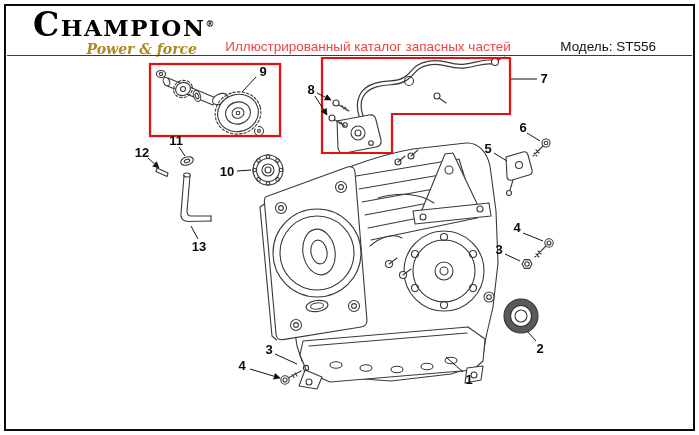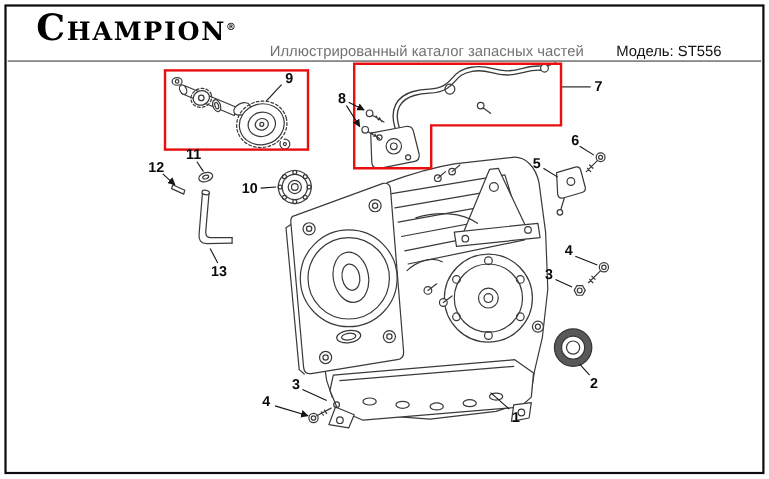--- a/index.html
+++ b/index.html
@@ -10,22 +10,22 @@
   .frame { position:absolute; inset:4px; border:2px solid #0b0b0b; pointer-events:none; }
 
   .brand { position:absolute; left:33px; top:7px; width:172px; }
   .brand-name { font-family:"DejaVu Serif", serif; font-weight:bold; font-size:23px;
                 letter-spacing:1.5px; color:#000; line-height:1.1; white-space:nowrap; }
   .brand-name::first-letter { font-size:33px; }
   .brand-reg { font-size:9px; vertical-align:super; letter-spacing:0; }
   .brand-tagline { font-family:"DejaVu Serif", serif; font-style:italic; font-weight:bold;
                    font-size:14px; color:var(--gold); text-align:right; padding-right:8px; margin-top:-2px; }
 
-  .page-title { position:absolute; top:39px; left:388px; transform:translateX(-50%);
-                font-size:13.5px; color:#737373; white-space:nowrap; }
+  .page-title { position:absolute; top:39px; left:368px; transform:translateX(-50%);
+                font-size:13.5px; color:#ef4444; white-space:nowrap; }
   .model { position:absolute; top:39px; right:43px; font-size:13.5px; color:#111; white-space:nowrap;text-align:right; }
   .header-rule { position:absolute; top:55px; left:7px; right:7px; border-top:1.4px solid #3c3c3c; }
 
   svg.diagram { position:absolute; inset:0; width:699px; height:435px; }
   .ln { fill:none; stroke:#3a3a3a; stroke-width:1.1; stroke-linecap:round; stroke-linejoin:round; }
   .fw { fill:#ffffff; }
   .dash { stroke-dasharray:2.5 2; }
   .tube-o { fill:none; stroke:#3a3a3a; stroke-width:5; stroke-linecap:round; }
   .tube-i { fill:none; stroke:#ffffff; stroke-width:2.6; stroke-linecap:round; }
   .hl { fill:none; stroke:var(--hl); stroke-width:2.2; stroke-linejoin:miter; }
@@ -257,19 +257,20 @@
         <text x="269" y="349" class="callout">3</text>
         <line x1="250" y1="369" x2="280" y2="378" class="leader" marker-end="url(#arrowhead)"></line>
         <text x="242" y="365" class="callout">4</text>
       </g>
   </svg>
 
   <div class="frame"></div>
 
   <div class="brand">
     <div class="brand-name"><span>CHAMPION</span><sup class="brand-reg">®</sup></div>
+    <div class="brand-tagline">Power &amp; force</div>
   </div>
 
   <div class="page-title">Иллюстрированный каталог запасных частей</div>
   <div class="model">Модель: ST556</div>
   <div class="header-rule"></div>
 
 </div>
 
 </body></html>

